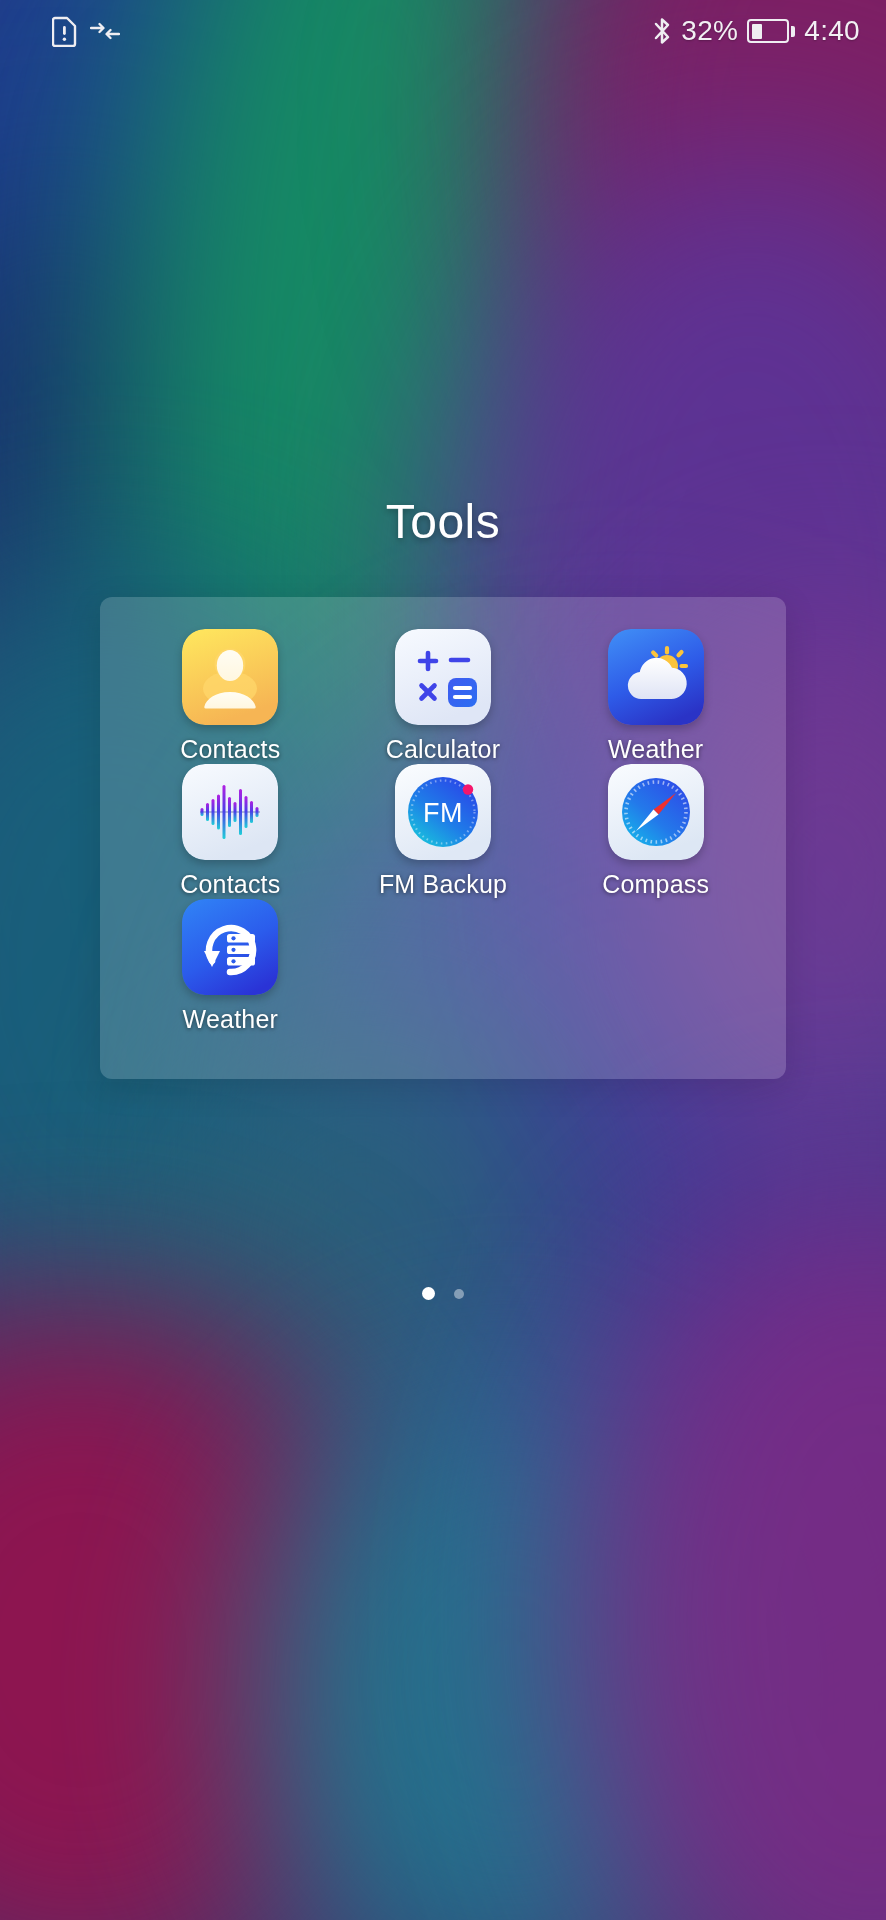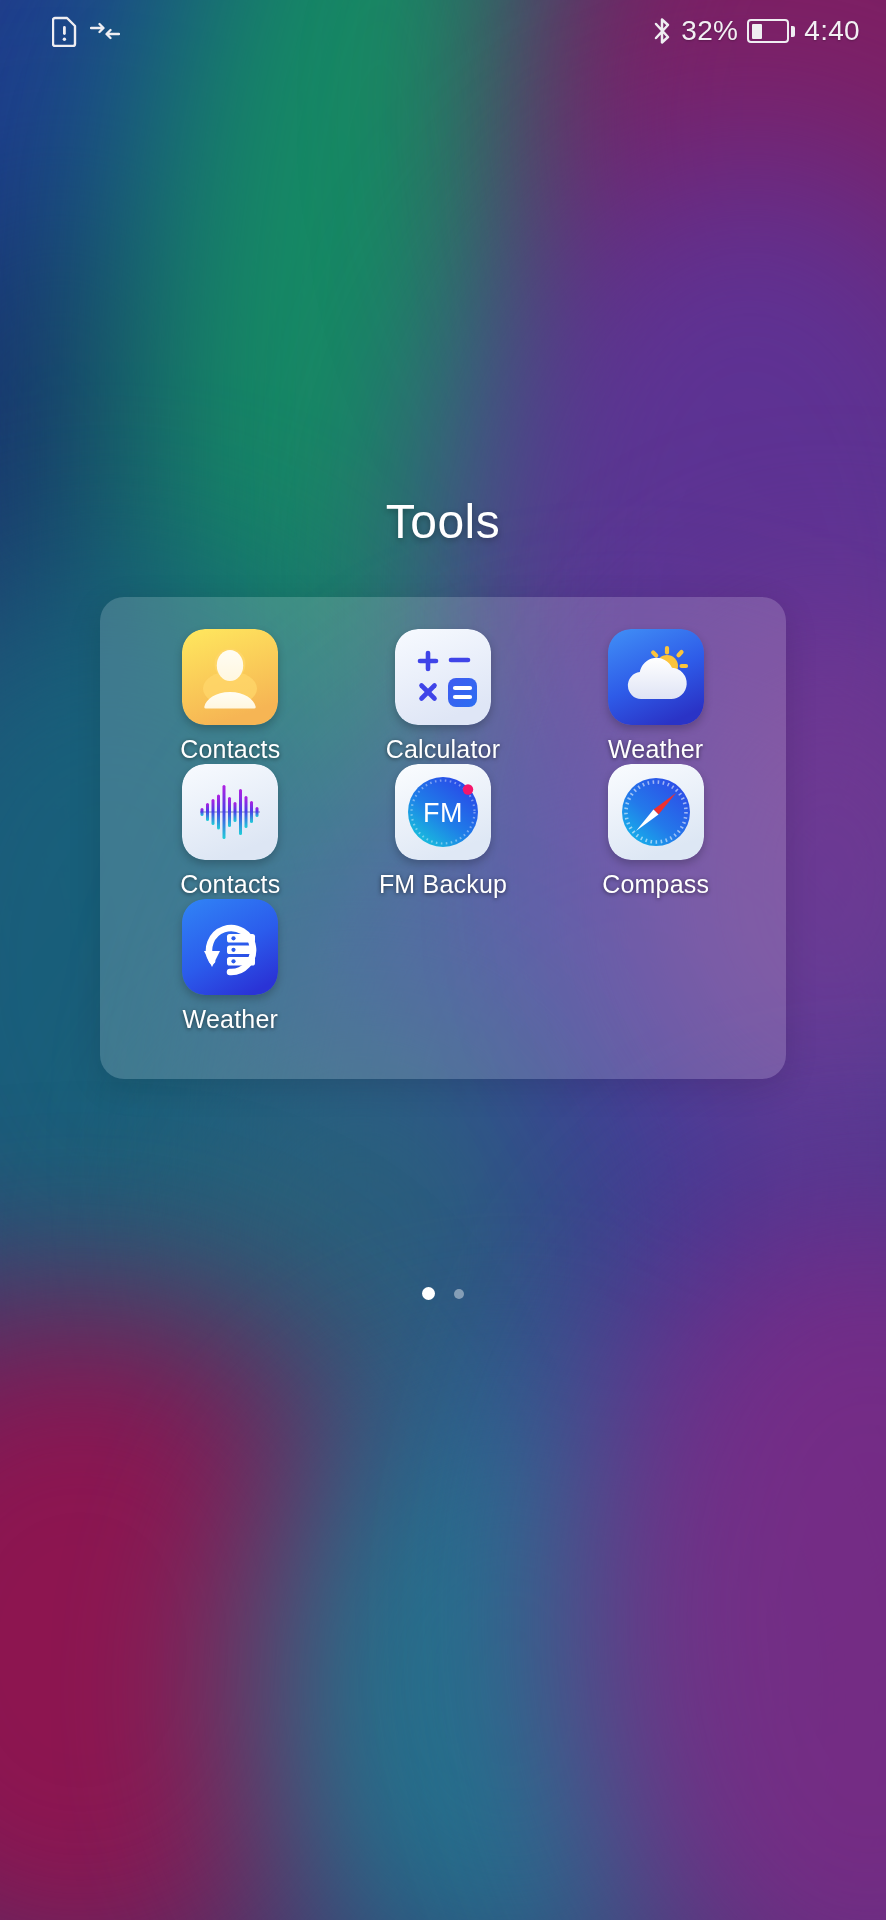--- a/index.html
+++ b/index.html
@@ -106,21 +106,21 @@
     z-index: 10;
     margin-top: 8px;
   }
 
   #folder-panel {
     position: absolute;
     left: 100px;
     top: 597px;
     width: 686px;
     height: 482px;
-    border-radius: 24px;
+    border-radius: 12px;
     background: rgba(255,255,255,0.17);
     box-shadow: 0 8px 34px rgba(0,0,0,0.12);
     z-index: 10;
     box-sizing: border-box;
     padding: 32px 24px 11px 24px;
   }
 
   #app-grid {
     display: grid;
     grid-template-columns: repeat(3, 1fr);

